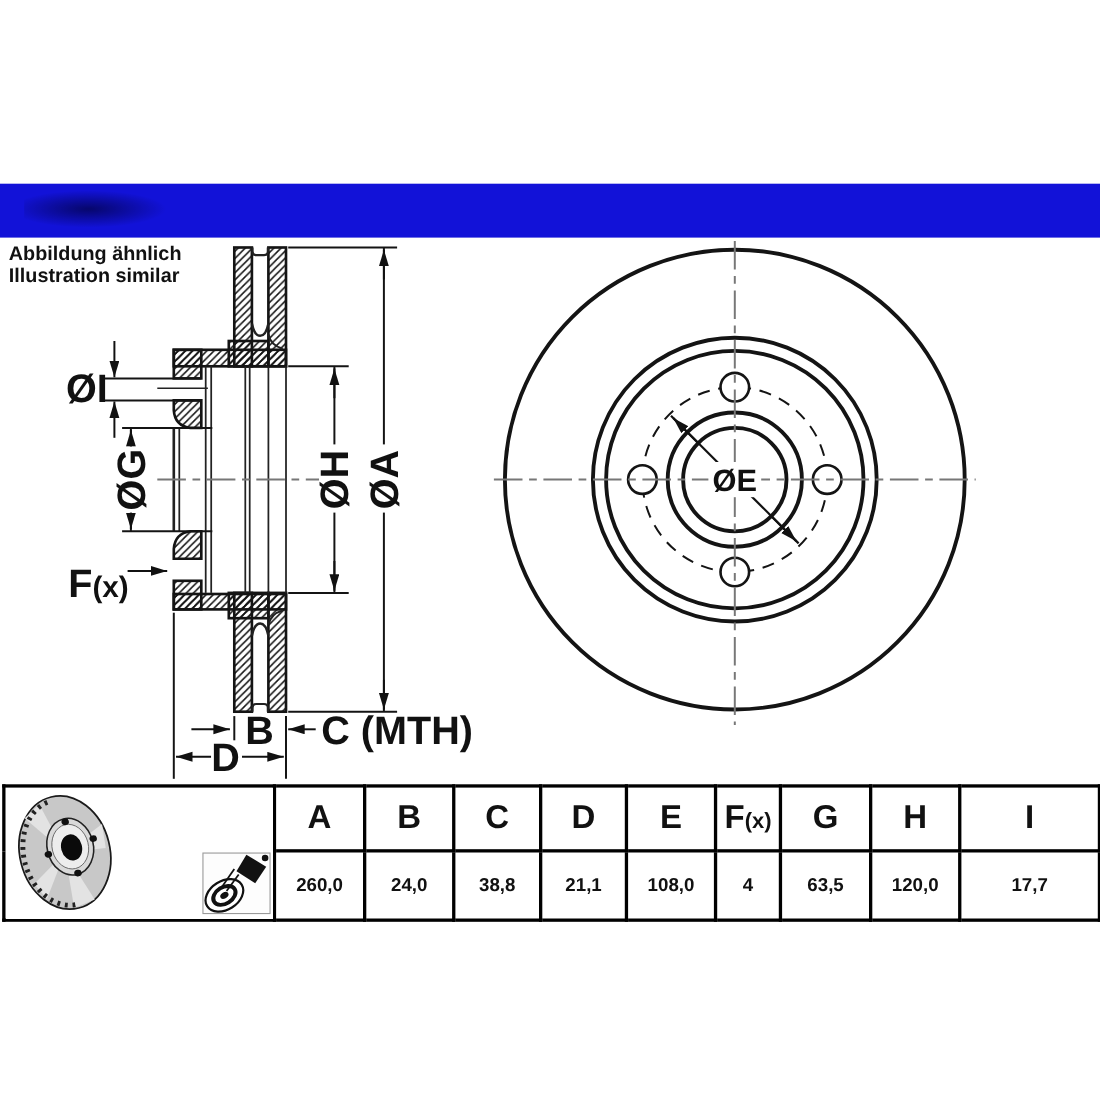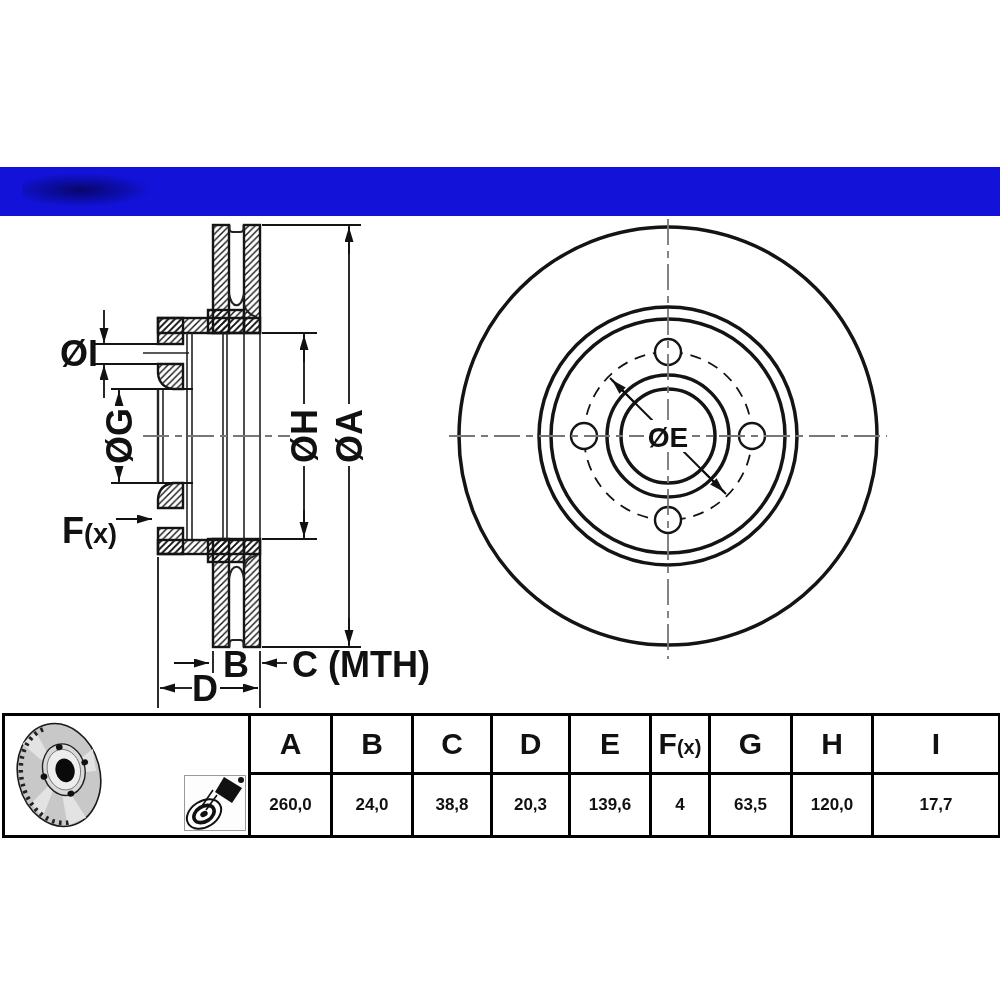--- a/index.html
+++ b/index.html
@@ -34,20 +34,24 @@
 <body>
 
 <div id="page">
 
   <div class="banner" style="background: rgb(18, 18, 216);">
     <div class="banner-smudge"></div>
   </div>
   <div class="pn pn1">24.0124-0120.1</div>
   <div class="pn pn2">424120</div>
 
+  <div class="note">
+    <div>Abbildung ähnlich</div>
+    <div>Illustration similar</div>
+  </div>
 
   <svg class="draw" width="1000" height="1000" viewBox="0 0 1000 1000">
     <defs>
       <pattern id="h" width="6.5" height="6.5" patternUnits="userSpaceOnUse">
         <path d="M-1,7.5 L7.5,-1 M-4.25,4.25 L4.25,-4.25 M2.25,10.75 L10.75,2.25" stroke="#141414" stroke-width="1.4"></path>
       </pattern>
       <marker id="arr" markerWidth="16" markerHeight="10" refX="15" refY="4.5" orient="auto" markerUnits="userSpaceOnUse">
         <path d="M0,0 L15,4.5 L0,9 Z" fill="#111"></path>
       </marker>
     </defs>
@@ -228,22 +232,22 @@
       <td class="hdr">E</td>
       <td class="hdr"><span>F</span><span class="fx-sm">(x)</span></td>
       <td class="hdr">G</td>
       <td class="hdr">H</td>
       <td class="hdr">I</td>
     </tr>
     <tr>
       <td class="val">260,0</td>
       <td class="val">24,0</td>
       <td class="val">38,8</td>
-      <td class="val">20,3</td>
-      <td class="val">139,6</td>
+      <td class="val">21,1</td>
+      <td class="val">108,0</td>
       <td class="val">4</td>
       <td class="val">63,5</td>
       <td class="val">120,0</td>
       <td class="val">17,7</td>
     </tr>
   </tbody>
     </table>
 </div>
 
 </body></html>

